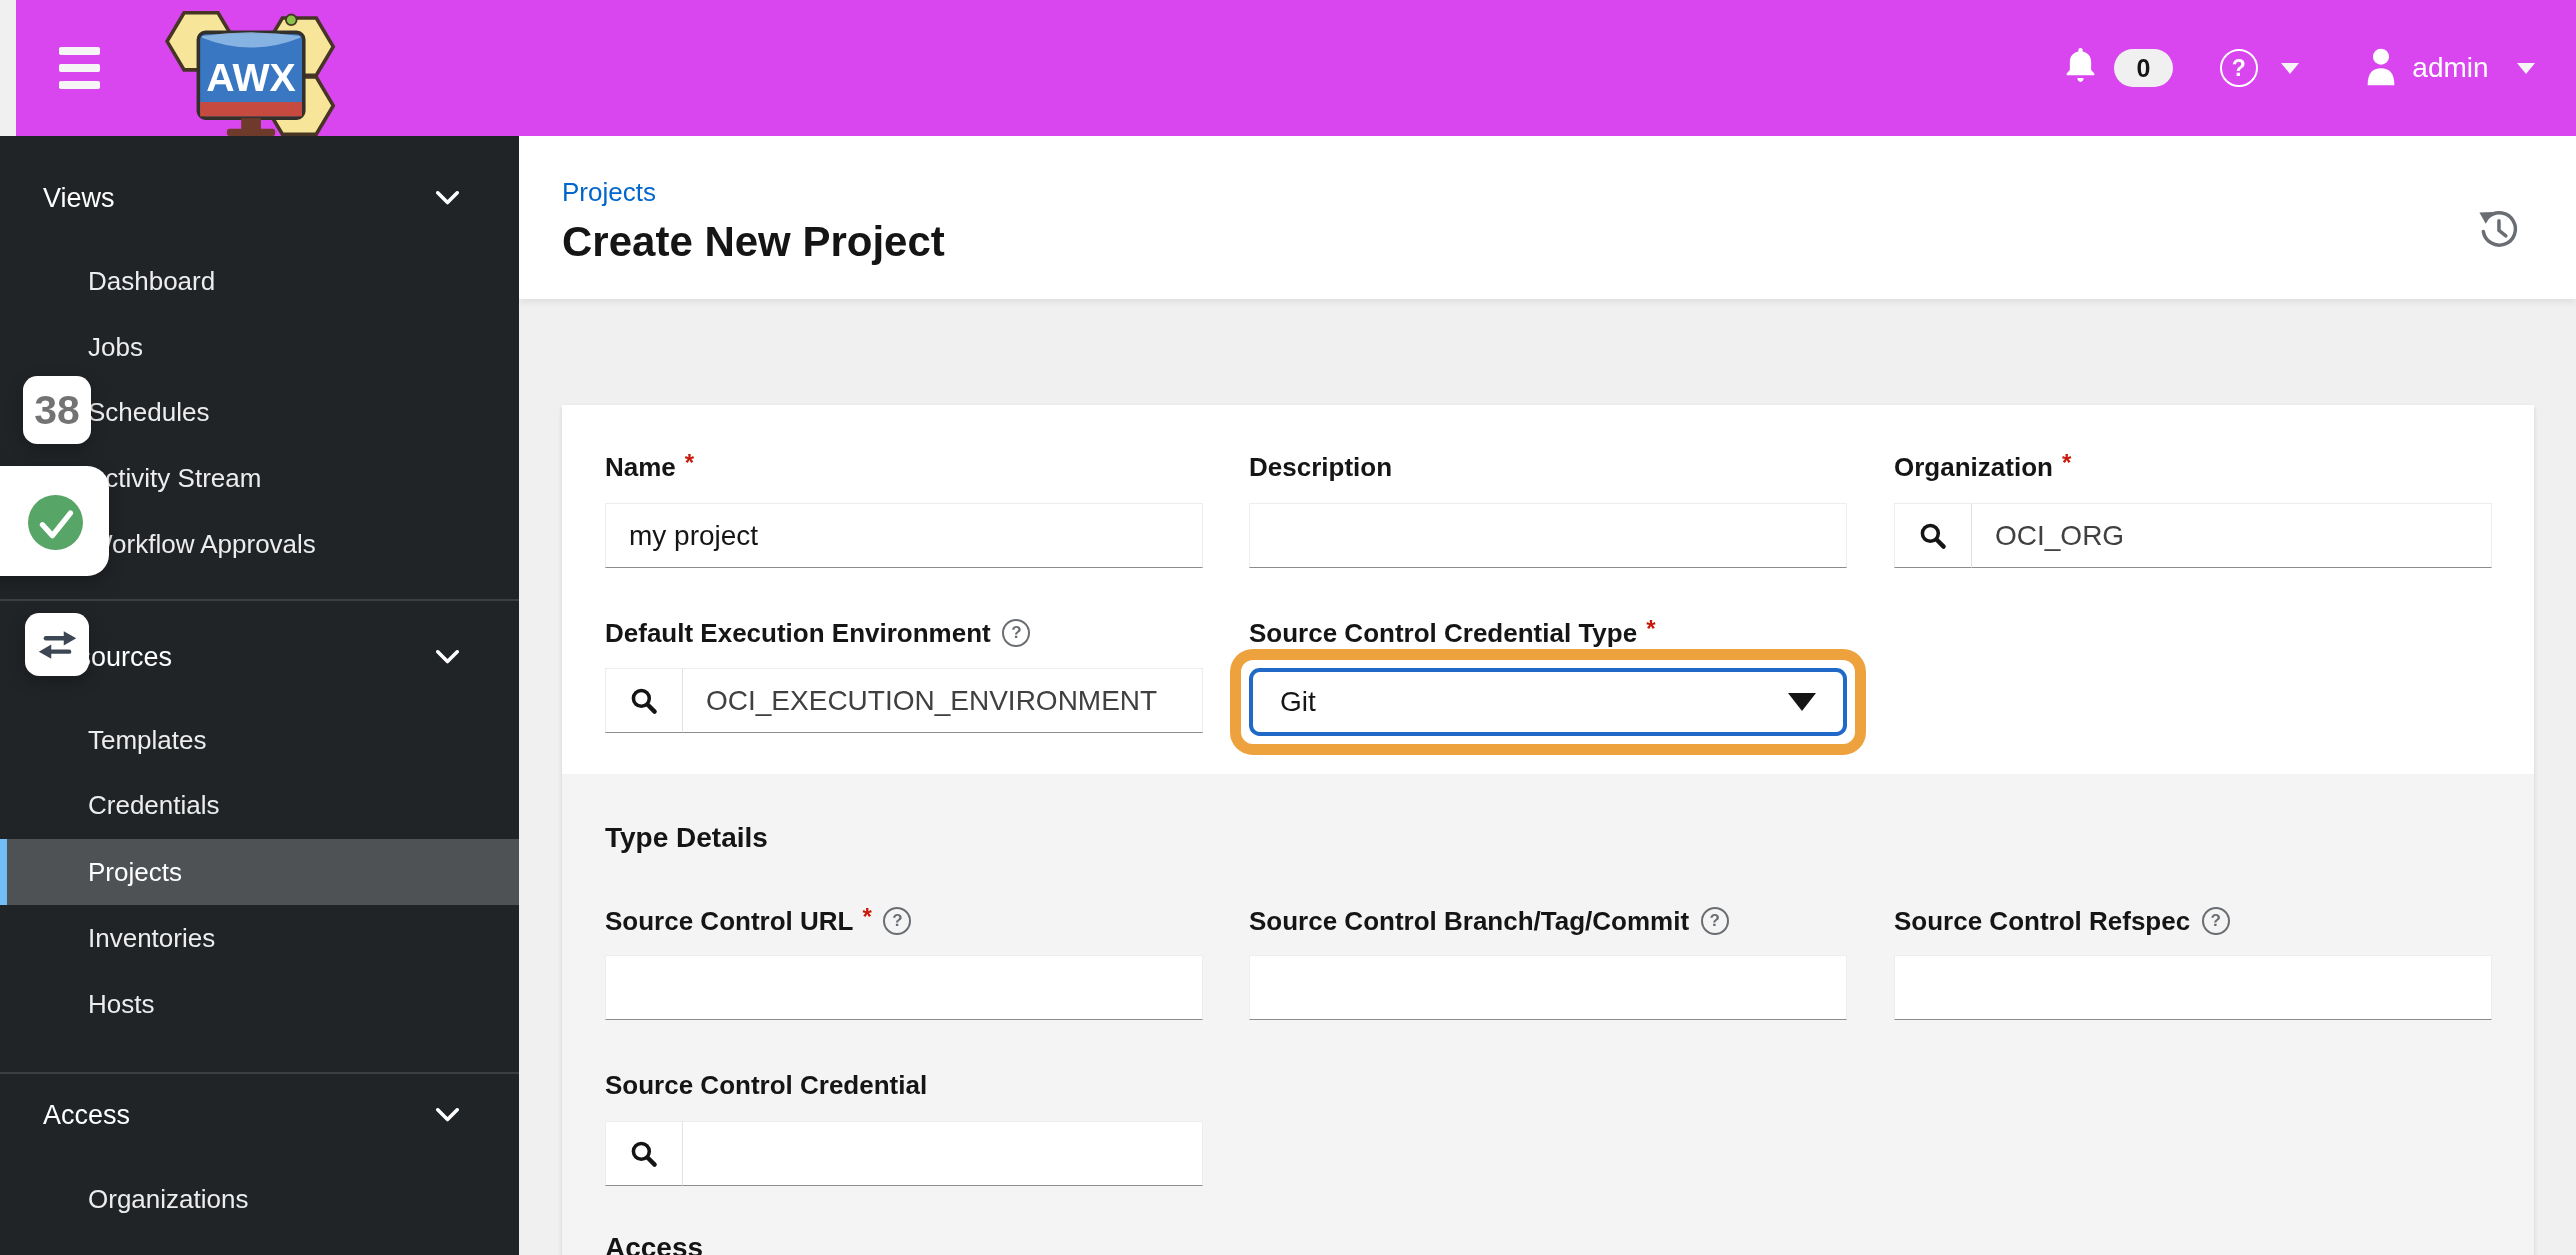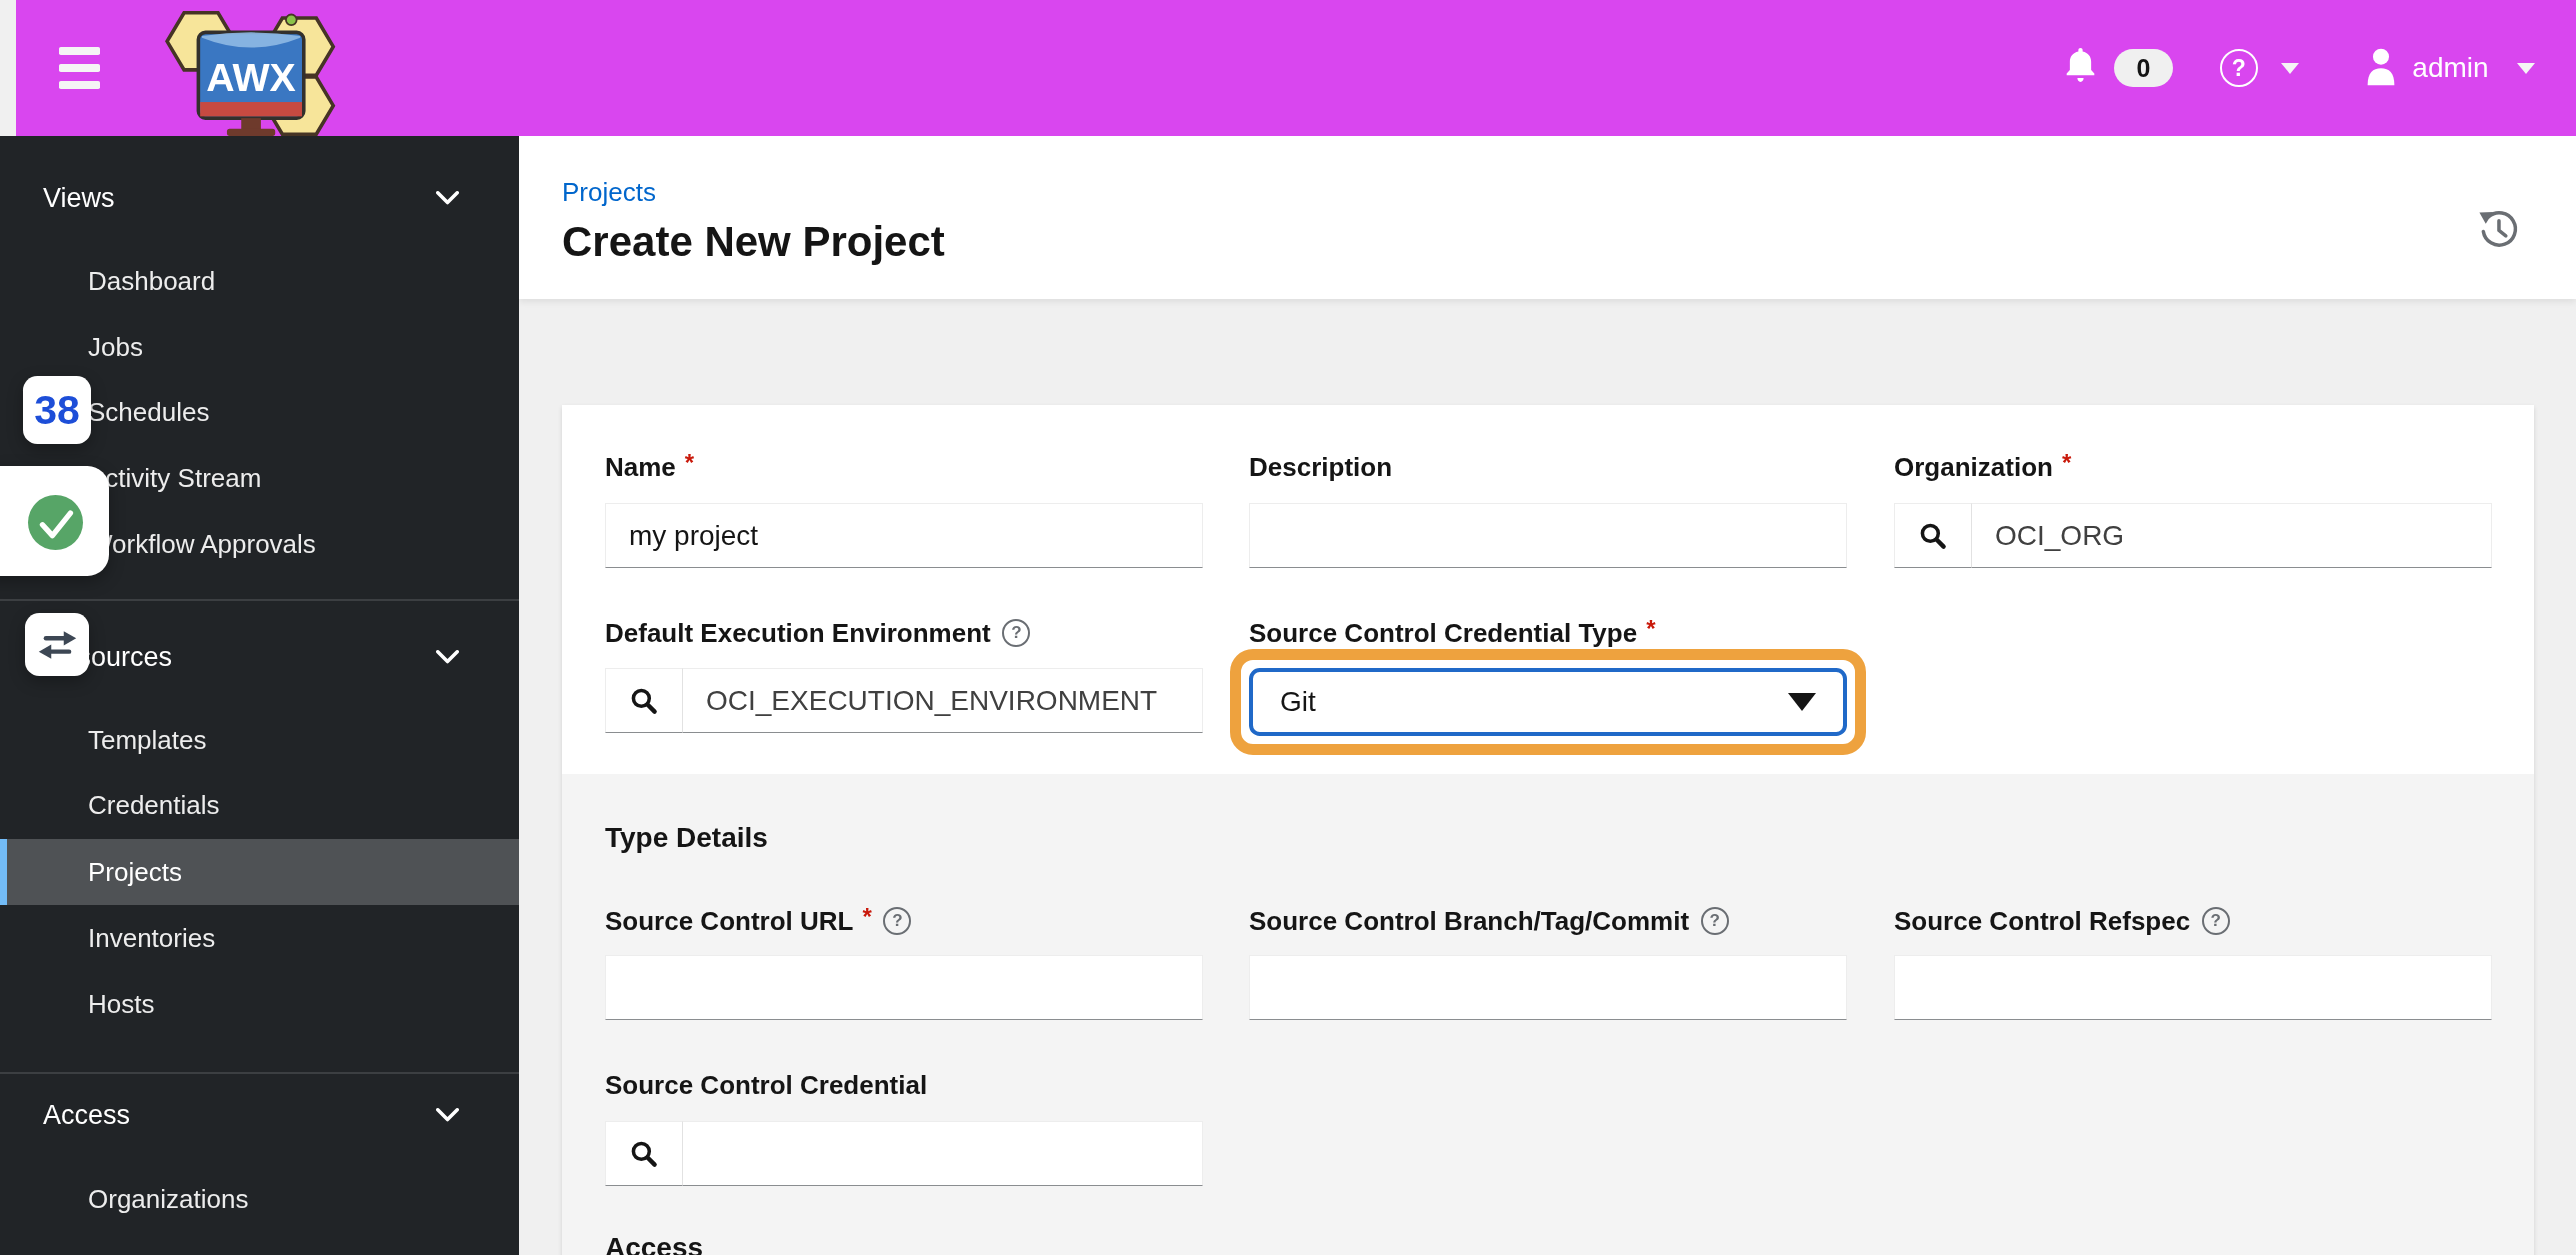--- a/index.html
+++ b/index.html
@@ -30,21 +30,21 @@
     padding:0 60px 0 43px; color:#fff; font-size:27px; cursor:pointer; }
   .nav-group-header .spacer { flex:1; }
   .nav-item { position:absolute; left:0; width:519px; height:66px; display:flex; align-items:center;
     padding-left:88px; color:#ededed; font-size:26px; cursor:pointer; }
   .nav-item.selected { background:#4f5255; border-left:7.2px solid #73bcf7; padding-left:81px; color:#fff; }
   .nav-divider { position:absolute; left:0; width:519px; height:1.8px; background:#3c3f42; }
 
   
   .ov-card { position:absolute; background:#fff; box-shadow:0 5.4px 16px rgba(0,0,0,.28); z-index:20; }
   #badge38 { left:23px; top:376px; width:68px; height:68px; border-radius:14.3px;
-    display:flex; align-items:center; justify-content:center; font-size:41px; font-weight:700; color:#1d4ed8; }
+    display:flex; align-items:center; justify-content:center; font-size:41px; font-weight:700; color:#737373; }
   #checkCard { left:-25px; top:466px; width:134px; height:110px; border-radius:21.5px; }
   #checkCard .green-circle { position:absolute; left:53px; top:29px; width:55px; height:55px;
     background:#57a567; border-radius:50%; display:flex; align-items:center; justify-content:center; }
   #swapCard { left:25px; top:613px; width:64px; height:63px; border-radius:14.3px;
     display:flex; align-items:center; justify-content:center; }
 
   
   .main { position:absolute; left:519px; top:136px; width:2057px; height:1120px; background:#f0f0f0; }
   .page-header { position:absolute; left:0; top:0; width:2057px; height:163px; background:#fff;
     box-shadow:0 3.6px 6.3px rgba(3,3,3,.07); }

